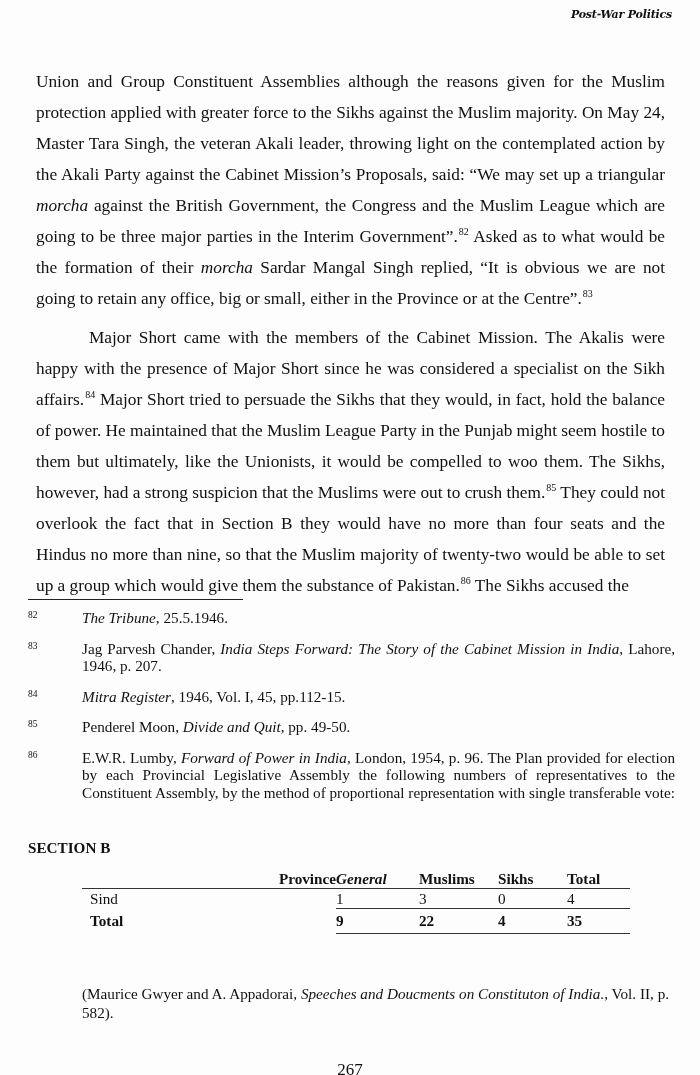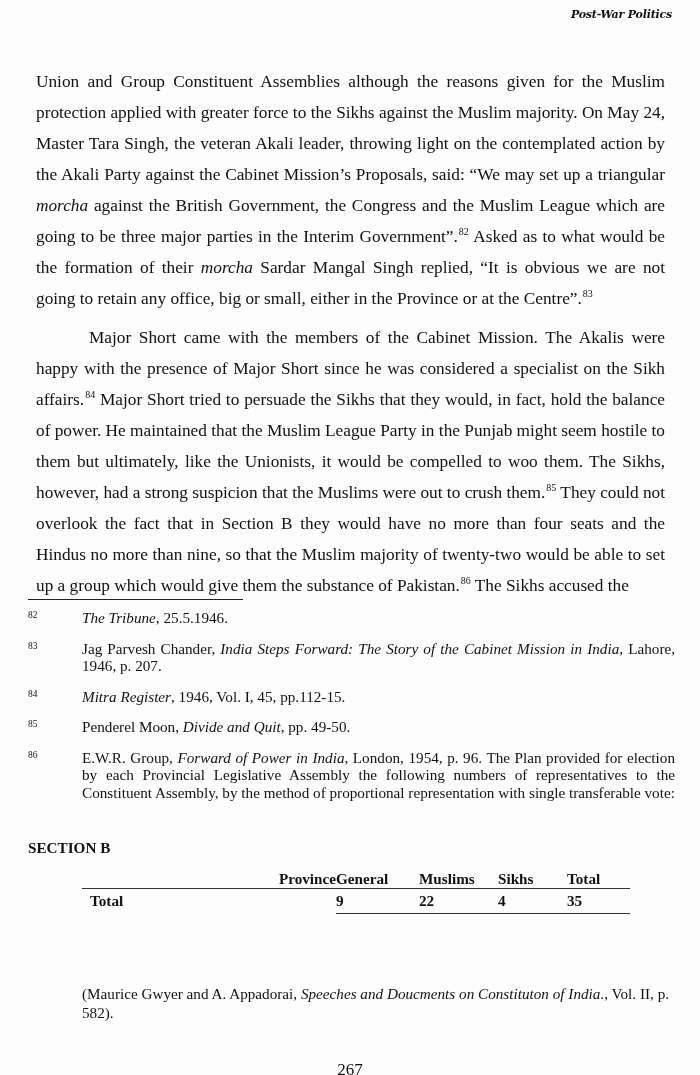--- a/index.html
+++ b/index.html
@@ -101,21 +101,21 @@
     table.seats th.province-h {
       text-align: right;
       margin-top: 10px;
     }
     table.seats td {
       padding: 0;
       height: 19px;
       vertical-align: top;
     }
     .c-prov { width: 246px; padding-left: 8px !important; }
-    .c-gen { width: 83px; }
+    .c-gen { width: 83px; font-style: italic; }
     .c-mus { width: 79px; }
     .c-sik { width: 69px; }
     .c-tot { width: 63px; }
     tr.total-row td {
       font-weight: bold;
       height: 22px;
       padding-top: 2px;
     }
     tr.total-row td.num {
       border-top: 1.2px solid #333;
@@ -166,37 +166,44 @@
   <div class="fn-item" style="margin-top:13px;">
     <span class="fn-num">84</span>
     <i>Mitra Register</i><span>, 1946, Vol. I, 45, pp.112-15.</span>
   </div>
   <div class="fn-item" style="margin-top:13px;">
     <span class="fn-num">85</span>
     <span>Penderel Moon, </span><i>Divide and Quit</i><span>, pp. 49-50.</span>
   </div>
   <div class="fn-item" style="margin-top:13px;">
     <span class="fn-num">86</span>
-    <span>E.W.R. Group,  </span><i>Forward of Power in India</i><span>, London, 1954, p. 96. The Plan provided for election by each Provincial Legislative Assembly the following numbers of representatives to the Constituent Assembly, by the method of proportional representation with single transferable vote:</span>
+    <span>E.W.R. Lumby,  </span><i>Forward of Power in India</i><span>, London, 1954, p. 96. The Plan provided for election by each Provincial Legislative Assembly the following numbers of representatives to the Constituent Assembly, by the method of proportional representation with single transferable vote:</span>
   </div>
 </div>
 
 <div class="section-title">SECTION B</div>
 
 <table class="seats">
   <thead>
     <tr>
       <th class="c-prov province-h">Province</th>
       <th class="c-gen">General</th>
       <th class="c-mus">Muslims</th>
       <th class="c-sik">Sikhs</th>
       <th class="c-tot">Total</th>
     </tr>
   </thead>
   <tbody>
+    <tr class="row-sind">
+      <td class="c-prov">Sind</td>
+      <td>1</td>
+      <td>3</td>
+      <td>0</td>
+      <td>4</td>
+    </tr>
     <tr class="total-row">
       <td class="c-prov">Total</td>
       <td class="num">9</td>
       <td class="num">22</td>
       <td class="num">4</td>
       <td class="num">35</td>
     </tr>
   </tbody>
 </table>
 

